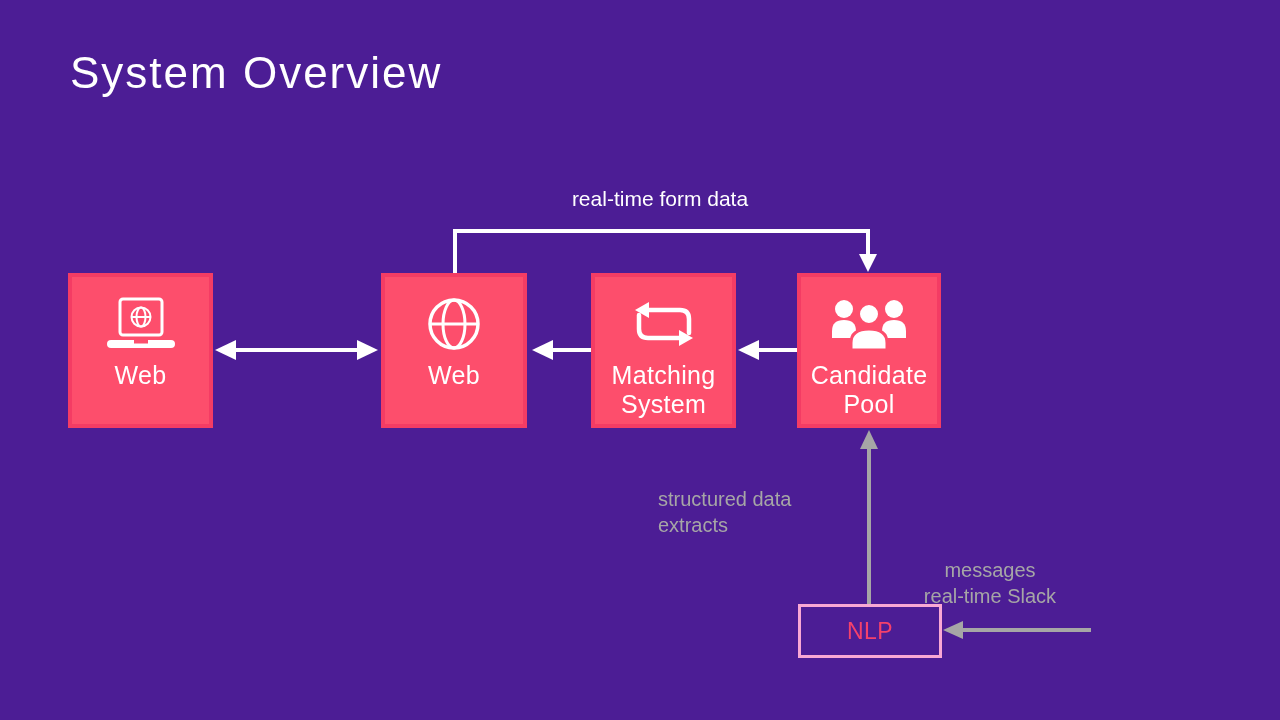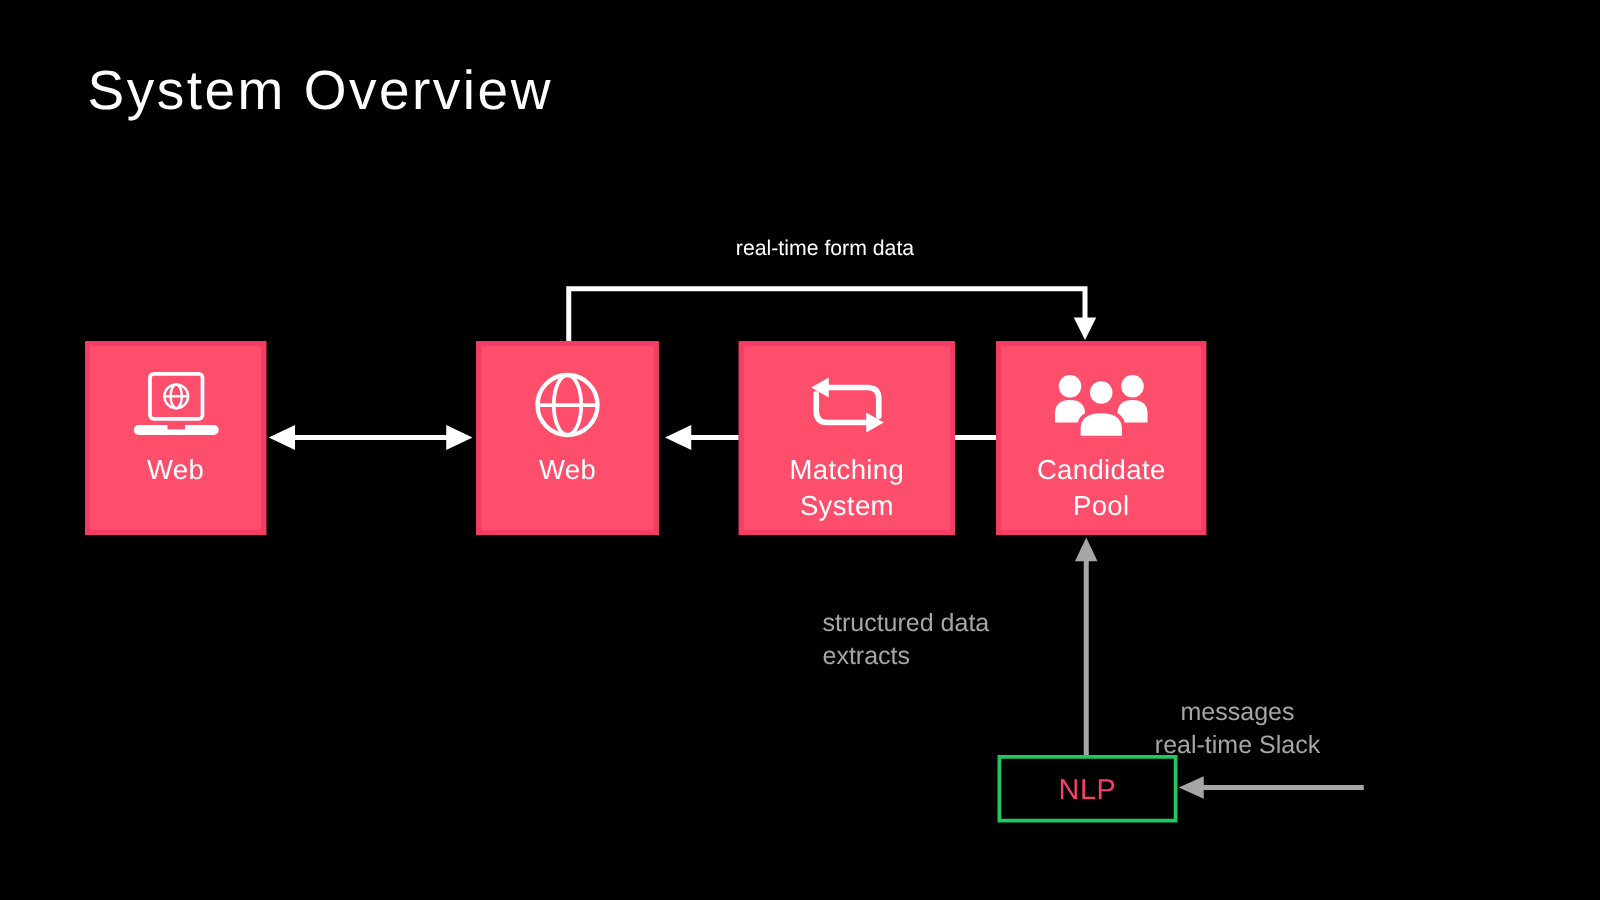--- a/index.html
+++ b/index.html
@@ -1,46 +1,46 @@
 <!DOCTYPE html>
 <html><head>
 <meta charset="utf-8">
 <style>
   html,body { margin:0; padding:0; background:#434343; }
   .stage {
     position:relative; width:1280px; height:720px; overflow:hidden;
-    background:#000000;
+    background:#4c1d95;
     font-family:"Liberation Sans", sans-serif;
   }
   .slide-title {
     position:absolute; left:70px; top:48px;
     font-size:44px; letter-spacing:2px; color:#ffffff; font-weight:400;
     z-index:3;
   }
   svg.overlay { position:absolute; left:0; top:0; z-index:1; }
   .node {
     position:absolute; z-index:2; box-sizing:border-box;
     background:#fd4e6c; border:4px solid #f43c64;
     display:flex; flex-direction:column; align-items:center;
     color:#ffffff;
   }
   .node-icon { position:absolute; top:18px; left:0; right:0; height:58px;
     display:flex; align-items:center; justify-content:center; }
   .node-label {
     position:absolute; top:84px; left:0; right:0;
-    text-align:center; font-size:22px; line-height:29px; letter-spacing:0.3px;
+    text-align:center; font-size:25px; line-height:29px; letter-spacing:0.3px;
   }
   .outline-node {
     position:absolute; z-index:2; box-sizing:border-box;
-    border:3px solid #22c55e; color:#f4416b; background:transparent;
+    border:3px solid #f9a8d4; color:#f4416b; background:transparent;
     display:flex; align-items:center; justify-content:center;
     font-size:23px; letter-spacing:0.5px;
   }
   .edge-label { position:absolute; z-index:3; line-height:26px; }
-  .edge-label.white { color:#ffffff; font-size:17px; }
+  .edge-label.white { color:#ffffff; font-size:21px; }
   .edge-label.gray  { color:#a6a6a6; font-size:20px; }
   .tc { text-align:center; } .tr { text-align:left; }
 </style>
 </head>
 <body>
 
 <div class="stage">
 
   <div class="slide-title">System Overview</div>
 
@@ -100,36 +100,36 @@
         <circle cx="28" cy="28" r="24" fill="none" stroke="#ffffff" stroke-width="3.5"></circle>
         <ellipse cx="28" cy="28" rx="11" ry="24" fill="none" stroke="#ffffff" stroke-width="3"></ellipse>
         <line x1="4" y1="28" x2="52" y2="28" stroke="#ffffff" stroke-width="3"></line>
       </svg>
     </div>
     <div class="node-label">
       <div>Web</div>
     </div>
   </div>
 
-  <div class="node" style="left:591px; top:273px; width:173px; height:155px">
+  <div class="node" style="left:591px; top:273px; width:145px; height:155px">
     <div class="node-icon">
       <svg width="64" height="54" viewBox="0 0 64 54">
         <path d="M14,13 H48 Q57,13 57,22 V36" fill="none" stroke="#ffffff" stroke-width="4.5" stroke-linecap="round"></path>
         <polygon points="3,13 17,5 17,21" fill="#ffffff"></polygon>
         <path d="M50,41 H16 Q7,41 7,32 V18" fill="none" stroke="#ffffff" stroke-width="4.5" stroke-linecap="round"></path>
         <polygon points="61,41 47,33 47,49" fill="#ffffff"></polygon>
       </svg>
     </div>
     <div class="node-label">
       <div>Matching</div>
       <div>System</div>
     </div>
   </div>
 
-  <div class="node" style="left:797px; top:273px; width:168px; height:155px">
+  <div class="node" style="left:797px; top:273px; width:144px; height:155px">
     <div class="node-icon">
       <svg width="76" height="52" viewBox="0 0 76 52">
         <circle cx="13" cy="11" r="9" fill="#ffffff"></circle>
         <path d="M1,40 V33 Q1,22 13,22 Q25,22 25,33 V40 Z" fill="#ffffff"></path>
         <circle cx="63" cy="11" r="9" fill="#ffffff"></circle>
         <path d="M51,40 V33 Q51,22 63,22 Q75,22 75,33 V40 Z" fill="#ffffff"></path>
         <circle cx="38" cy="16" r="10.5" fill="#ffffff" stroke="#fd4e6c" stroke-width="3"></circle>
         <path d="M20,52 V45 Q20,31 38,31 Q56,31 56,45 V52 Z" fill="#ffffff" stroke="#fd4e6c" stroke-width="3"></path>
       </svg>
     </div>

